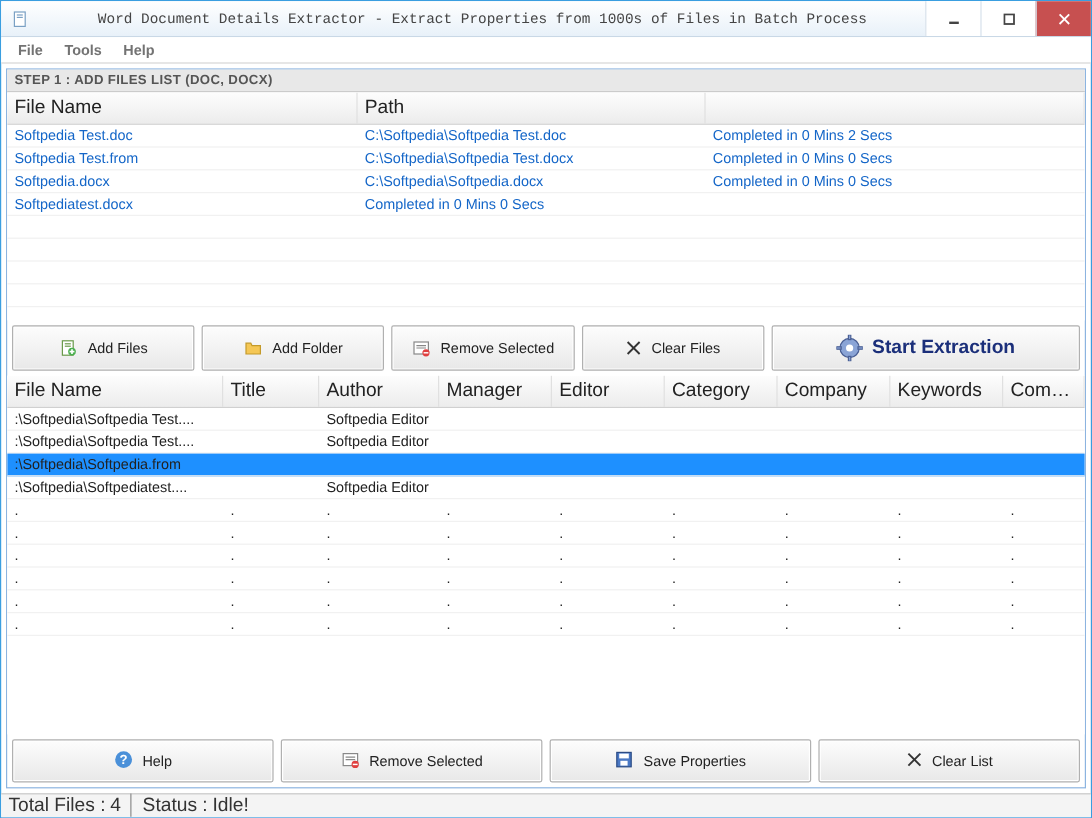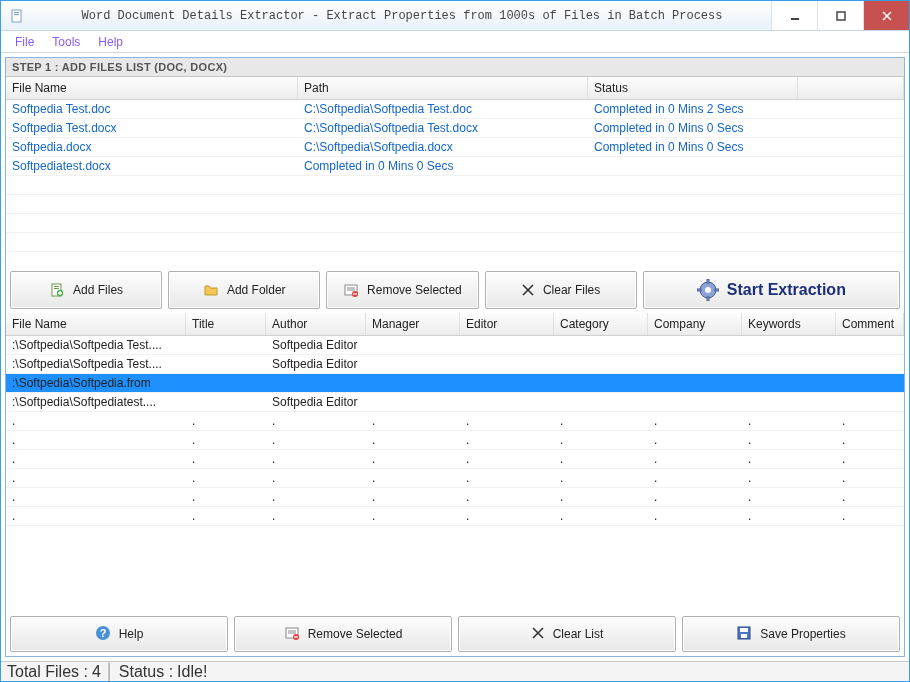--- a/index.html
+++ b/index.html
@@ -9,29 +9,29 @@
 
 .titlebar { height: 30px; background: linear-gradient(#fff,#e8f1f9); display: flex; align-items: center; border-bottom: 1px solid #c9d8e6; font-family: Liberation Mono, monospace; }
 .titlebar .app-icon { width: 16px; height: 16px; margin: 0 8px; display: inline-flex; align-items: center; justify-content: center; }
 .titlebar .title-text { flex: 1; text-align: center; color: #444; font-size: 12px; }
 .win-controls { display: flex; height: 100%; }
 .win-btn { width: 46px; display: flex; align-items: center; justify-content: center; border-left: 1px solid #d8e2ec; background: #fff; }
 .win-btn.close { background: #c75050; color: #fff; }
 .win-btn svg { display: block; }
 
 .menubar { height: 22px; display: flex; align-items: center; padding: 0 6px; gap: 2px; border-bottom: 1px solid #d6d6d6; background: #fff; }
-.menubar .menu-item { padding: 2px 8px; color: #8b5cf6; cursor: default; }
+.menubar .menu-item { padding: 2px 8px; color: #737373; cursor: default; font-weight: bold; }
 
 .content { flex: 1; margin: 4px; border: 1px solid #8cb4e0; display: flex; flex-direction: column; }
 
 .step-header { background: #e8e8e8; border-bottom: 1px solid #c4c4c4; padding: 3px 6px; font-weight: bold; color: #555; font-size: 11px; letter-spacing: .3px; }
 
 .grid { flex-shrink: 0; background: #fff; overflow: hidden; }
 .grid-header { display: flex; background: linear-gradient(#fdfdfd,#ececec); border-bottom: 1px solid #d0d0d0; }
-.grid-header .cell { padding: 4px 6px; border-right: 1px solid #e0e0e0; color: #222; font-size: 12px; overflow: hidden; white-space: nowrap; text-overflow: ellipsis; }
+.grid-header .cell { padding: 4px 6px; border-right: 1px solid #e0e0e0; color: #222; font-size: 16px; overflow: hidden; white-space: nowrap; text-overflow: ellipsis; }
 .grid-body { display: block; }
 .grid-row { display: flex; height: 19px; align-items: center; border-bottom: 1px solid #f1f1f1; }
 .grid-row .cell { padding: 1px 6px; border-right: 1px solid transparent; overflow: hidden; white-space: nowrap; text-overflow: ellipsis; font-size: 12px; }
 .grid1 .grid-row .cell { color: #1466c8; }
 .grid-row.selected { background: #1e90ff; }
 .grid-row.selected .cell { color: #fff; }
 .grid-row.empty .cell { color: transparent; }
 
 .toolbar { display: flex; gap: 6px; padding: 4px; }
 .toolbar .btn { flex: 1; height: 38px; border: 1px solid #b0b0b0; border-radius: 2px; background: linear-gradient(#fdfdfd,#e8e8e8); display: flex; align-items: center; justify-content: center; gap: 8px; font-size: 12px; color: #222; box-shadow: inset 0 0 0 1px #fff; cursor: default; }
@@ -107,32 +107,31 @@
   </div>
 
   <div class="content">
 
     <div class="step-header">STEP 1 : ADD FILES LIST (DOC, DOCX)</div>
 
     <div class="grid grid1">
       <div class="grid-header">
         <div class="cell g1c0">File Name</div>
         <div class="cell g1c1">Path</div>
-        <div class="cell g1c2">Status</div>
         <div class="cell g1c3"></div>
       </div>
       <div class="grid-body" id="grid1-body">
           <div class="grid-row">
             <div class="cell g1c0">Softpedia Test.doc</div>
             <div class="cell g1c1">C:\Softpedia\Softpedia Test.doc</div>
             <div class="cell g1c2">Completed in 0 Mins 2 Secs</div>
             <div class="cell g1c3"></div>
           </div>
           <div class="grid-row">
-            <div class="cell g1c0">Softpedia Test.docx</div>
+            <div class="cell g1c0">Softpedia Test.from</div>
             <div class="cell g1c1">C:\Softpedia\Softpedia Test.docx</div>
             <div class="cell g1c2">Completed in 0 Mins 0 Secs</div>
             <div class="cell g1c3"></div>
           </div>
           <div class="grid-row">
             <div class="cell g1c0">Softpedia.docx</div>
             <div class="cell g1c1">C:\Softpedia\Softpedia.docx</div>
             <div class="cell g1c2">Completed in 0 Mins 0 Secs</div>
             <div class="cell g1c3"></div>
           </div>
@@ -366,33 +365,33 @@
         <span class="icon"><svg width="16" height="16">
               <rect x="2" y="3" width="12" height="10" fill="#fff" stroke="#888"></rect>
               <line x1="4" y1="6" x2="12" y2="6" stroke="#888"></line>
               <line x1="4" y1="8" x2="12" y2="8" stroke="#888"></line>
               <circle cx="12" cy="12" r="3" fill="#e04040"></circle>
               <rect x="10" y="11.4" width="4" height="1.2" fill="#fff"></rect>
             </svg></span>
         <span>Remove Selected</span>
       </div>
       <div class="btn">
-        <span class="icon"><svg width="14" height="14">
-              <line x1="2" y1="2" x2="12" y2="12" stroke="#333" stroke-width="1.6"></line>
-              <line x1="12" y1="2" x2="2" y2="12" stroke="#333" stroke-width="1.6"></line>
-            </svg></span>
-        <span>Clear List</span>
-      </div>
-      <div class="btn">
         <span class="icon"><svg width="16" height="16">
               <rect x="2" y="2" width="12" height="12" fill="#4a78c4" stroke="#2a4a84"></rect>
               <rect x="4" y="3" width="8" height="4" fill="#fff"></rect>
               <rect x="5" y="9" width="6" height="4" fill="#fff"></rect>
             </svg></span>
         <span>Save Properties</span>
+      </div>
+      <div class="btn">
+        <span class="icon"><svg width="14" height="14">
+              <line x1="2" y1="2" x2="12" y2="12" stroke="#333" stroke-width="1.6"></line>
+              <line x1="12" y1="2" x2="2" y2="12" stroke="#333" stroke-width="1.6"></line>
+            </svg></span>
+        <span>Clear List</span>
       </div>
     </div>
 
   </div>
 
   <div class="statusbar">
     <span>Total Files :</span>
     <span>4</span>
     <span class="sep">│</span>
     <span>Status :</span>

